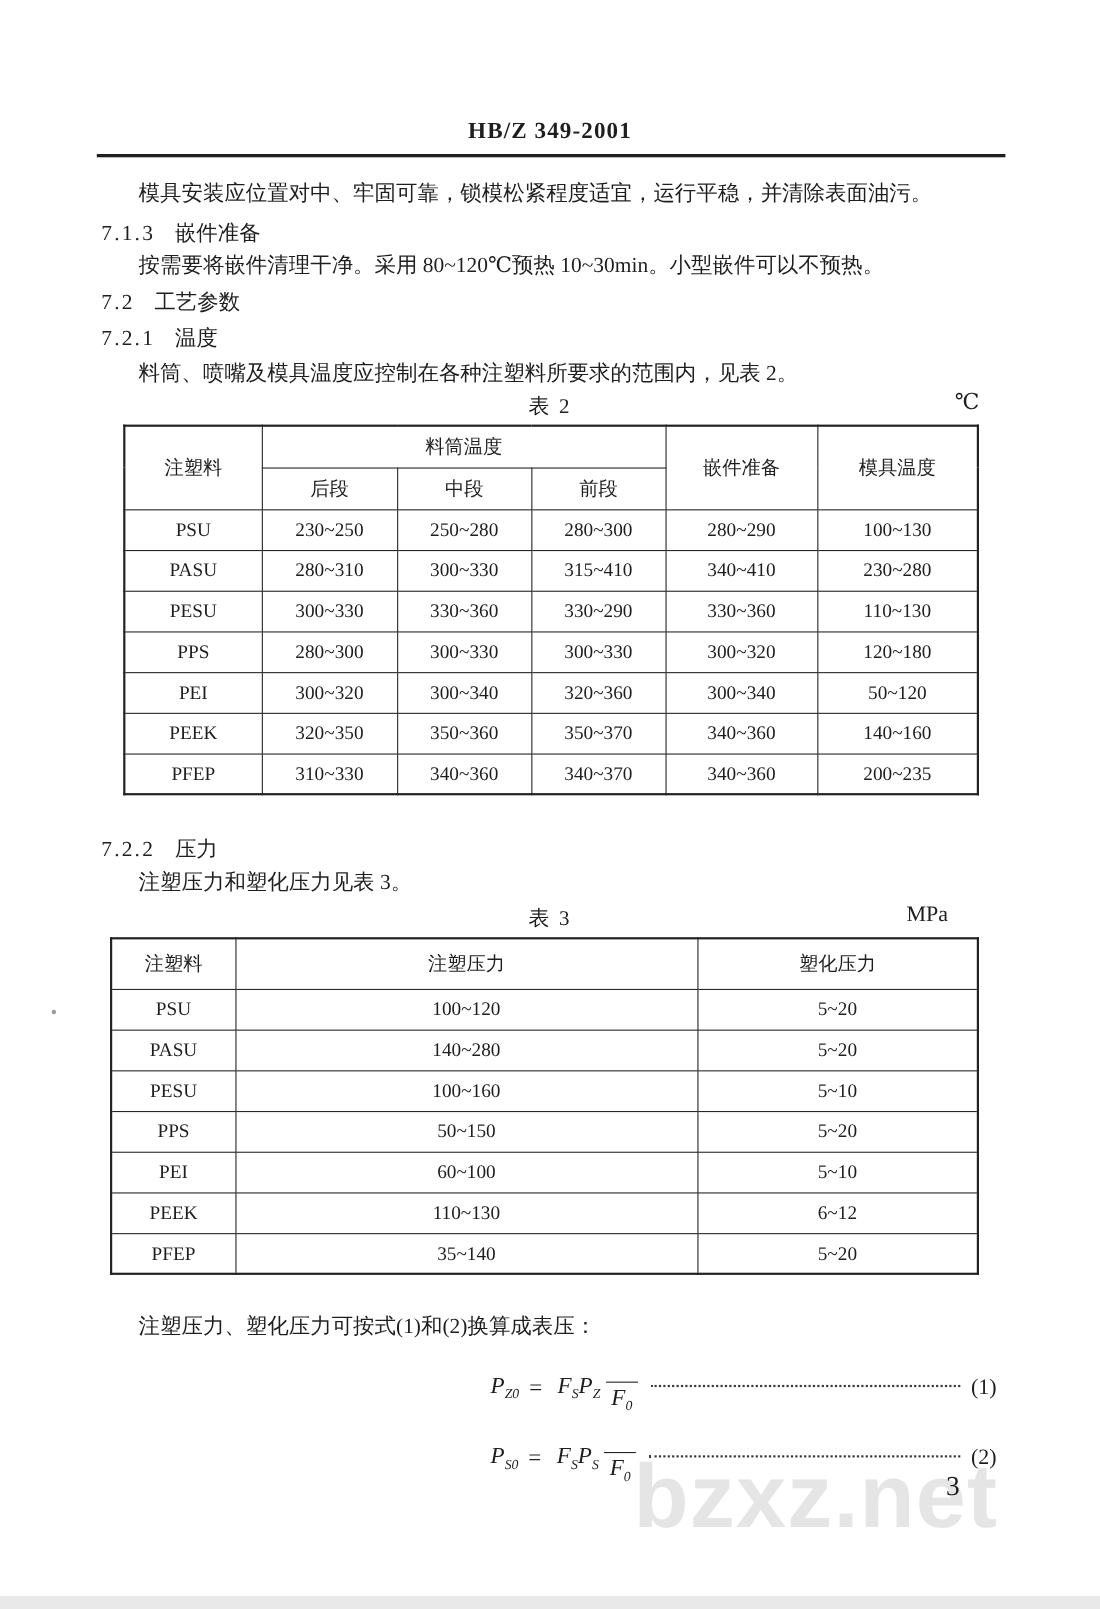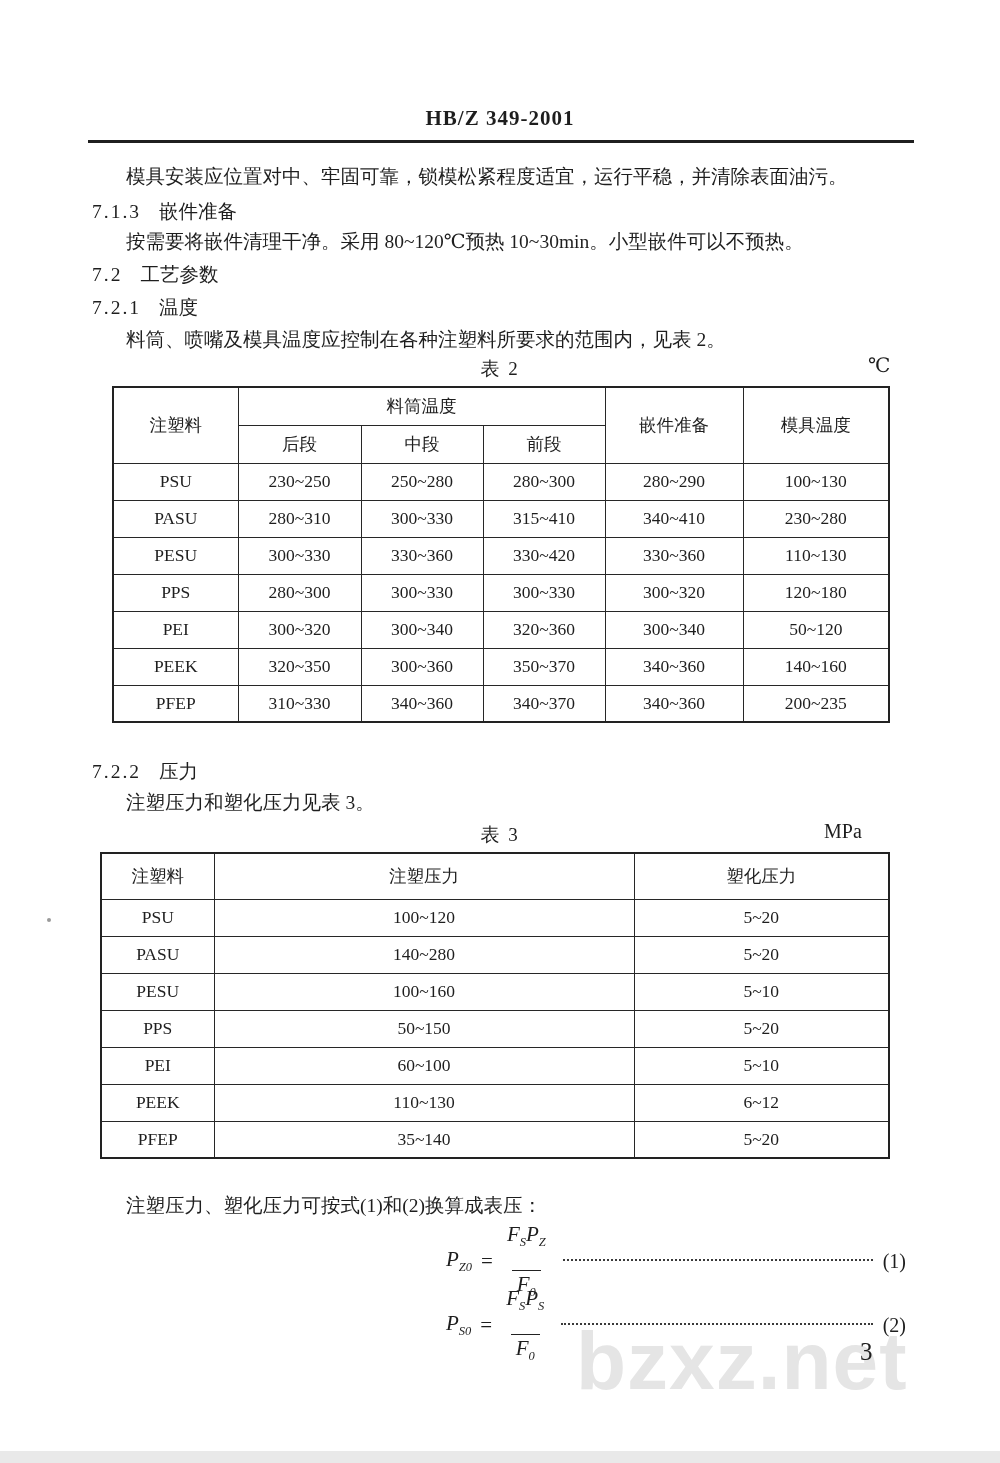--- a/index.html
+++ b/index.html
@@ -54,21 +54,21 @@
     font-size:19.5px;white-space:nowrap;
   }
   .eq{
     position:absolute;left:446px;width:460px;height:66px;
     display:flex;align-items:center;
     font-size:21px;
   }
   .eq .math{font-style:italic;}
   .eq sub{font-size:12.5px;font-style:italic;}
   .eq .equals{margin:0 9px;font-style:normal;}
-  .frac{display:inline-flex;flex-direction:column;align-items:center;line-height:1.15;}
+  .frac{display:inline-flex;flex-direction:row;align-items:center;line-height:1.15;}
   .frac .den{border-top:1.6px solid #222;padding:1px 5px 0 5px;margin-top:19px;}
   .frac .num{padding:0 5px 1px 5px;}
   .leader{
     flex:1;height:0;margin:0 10px 0 12px;
     border-bottom:2.6px dotted #3a3a3a;
     transform:translateY(-1px);
   }
   .eqno{font-size:20px;}
   .watermark{
     position:absolute;left:576px;top:1314px;z-index:1;
@@ -161,21 +161,21 @@
           <td>280~310</td>
           <td>300~330</td>
           <td>315~410</td>
           <td>340~410</td>
           <td>230~280</td>
         </tr>
         <tr>
           <td>PESU</td>
           <td>300~330</td>
           <td>330~360</td>
-          <td>330~420</td>
+          <td>330~290</td>
           <td>330~360</td>
           <td>110~130</td>
         </tr>
         <tr>
           <td>PPS</td>
           <td>280~300</td>
           <td>300~330</td>
           <td>300~330</td>
           <td>300~320</td>
           <td>120~180</td>
@@ -184,21 +184,21 @@
           <td>PEI</td>
           <td>300~320</td>
           <td>300~340</td>
           <td>320~360</td>
           <td>300~340</td>
           <td>50~120</td>
         </tr>
         <tr>
           <td>PEEK</td>
           <td>320~350</td>
-          <td>300~360</td>
+          <td>350~360</td>
           <td>350~370</td>
           <td>340~360</td>
           <td>140~160</td>
         </tr>
         <tr>
           <td>PFEP</td>
           <td>310~330</td>
           <td>340~360</td>
           <td>340~370</td>
           <td>340~360</td>

